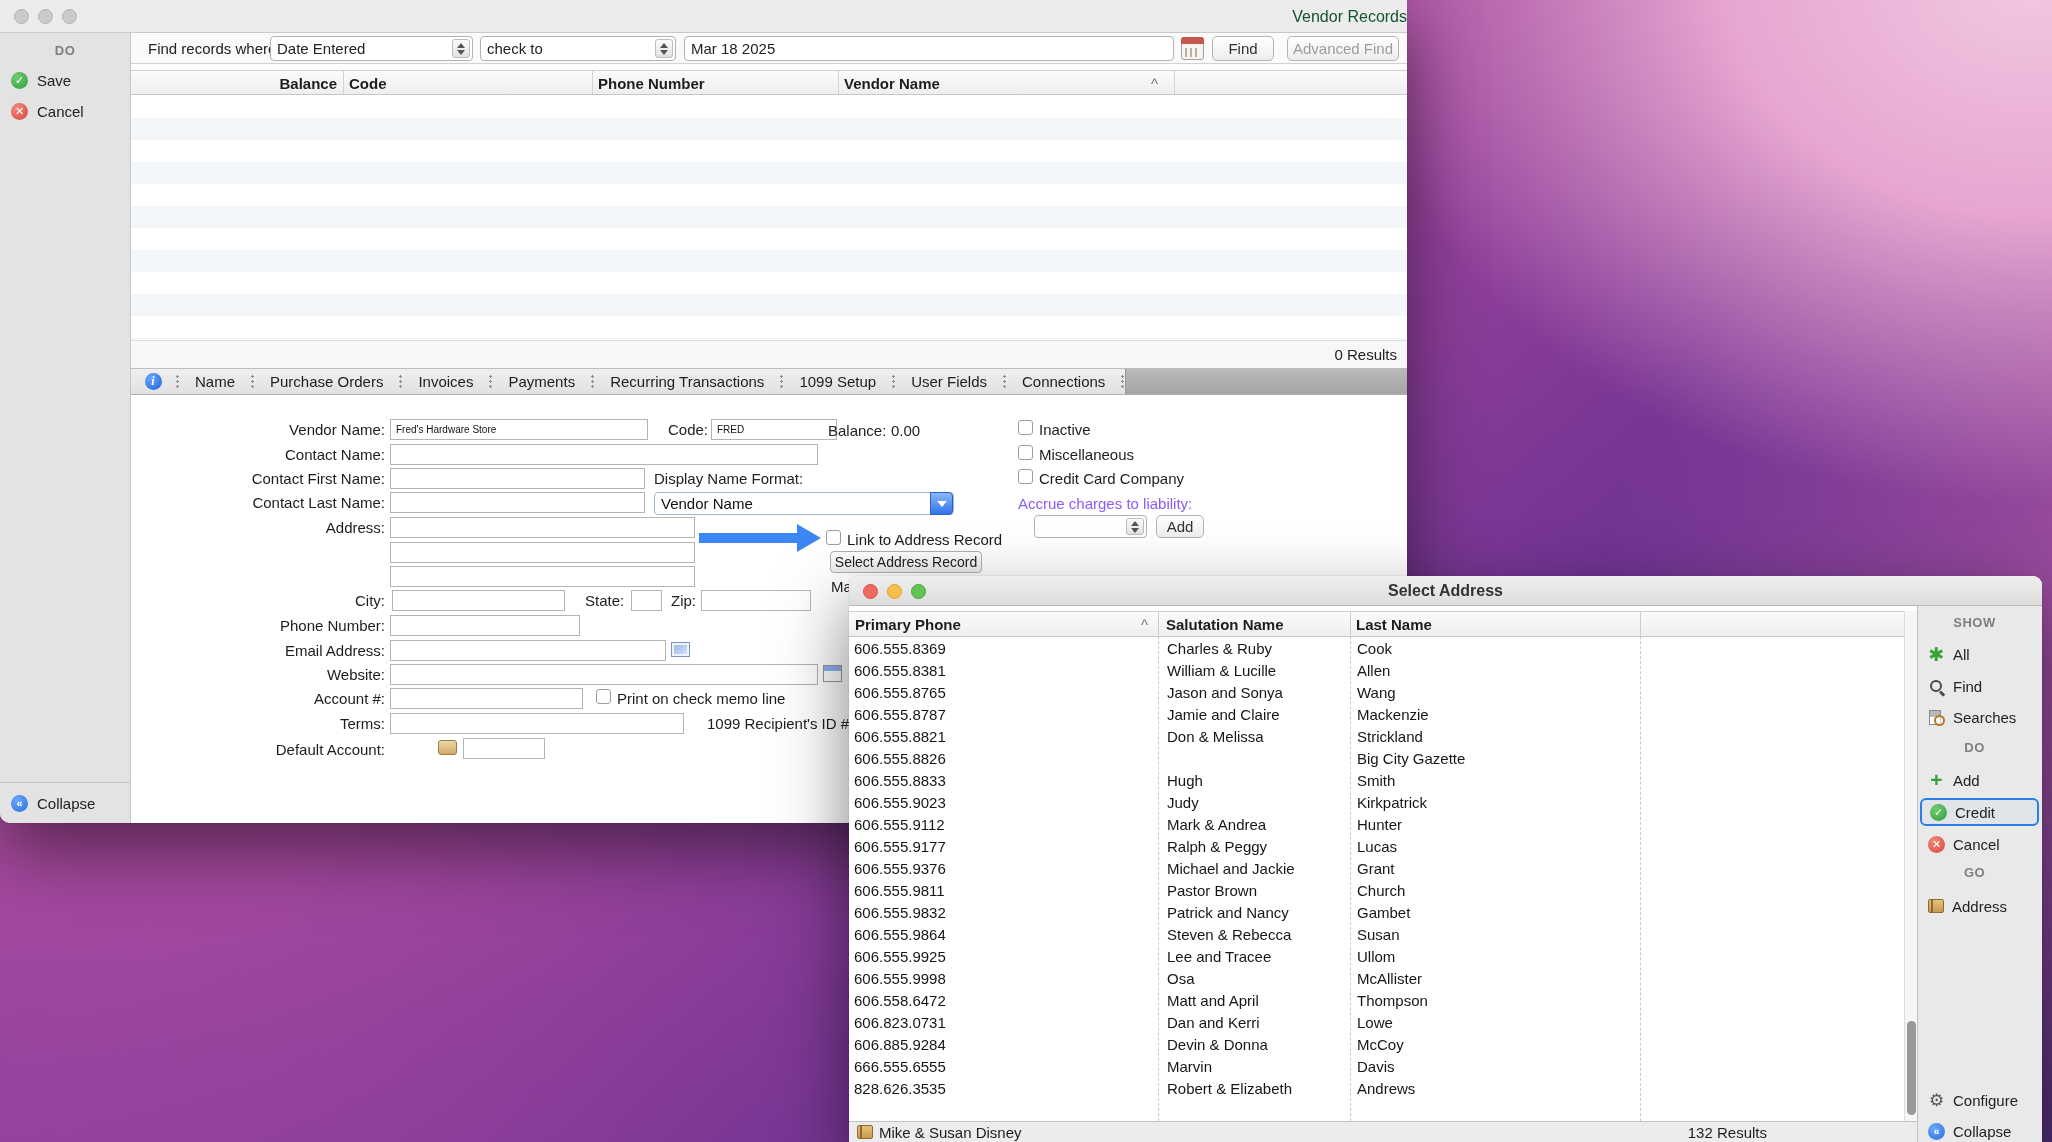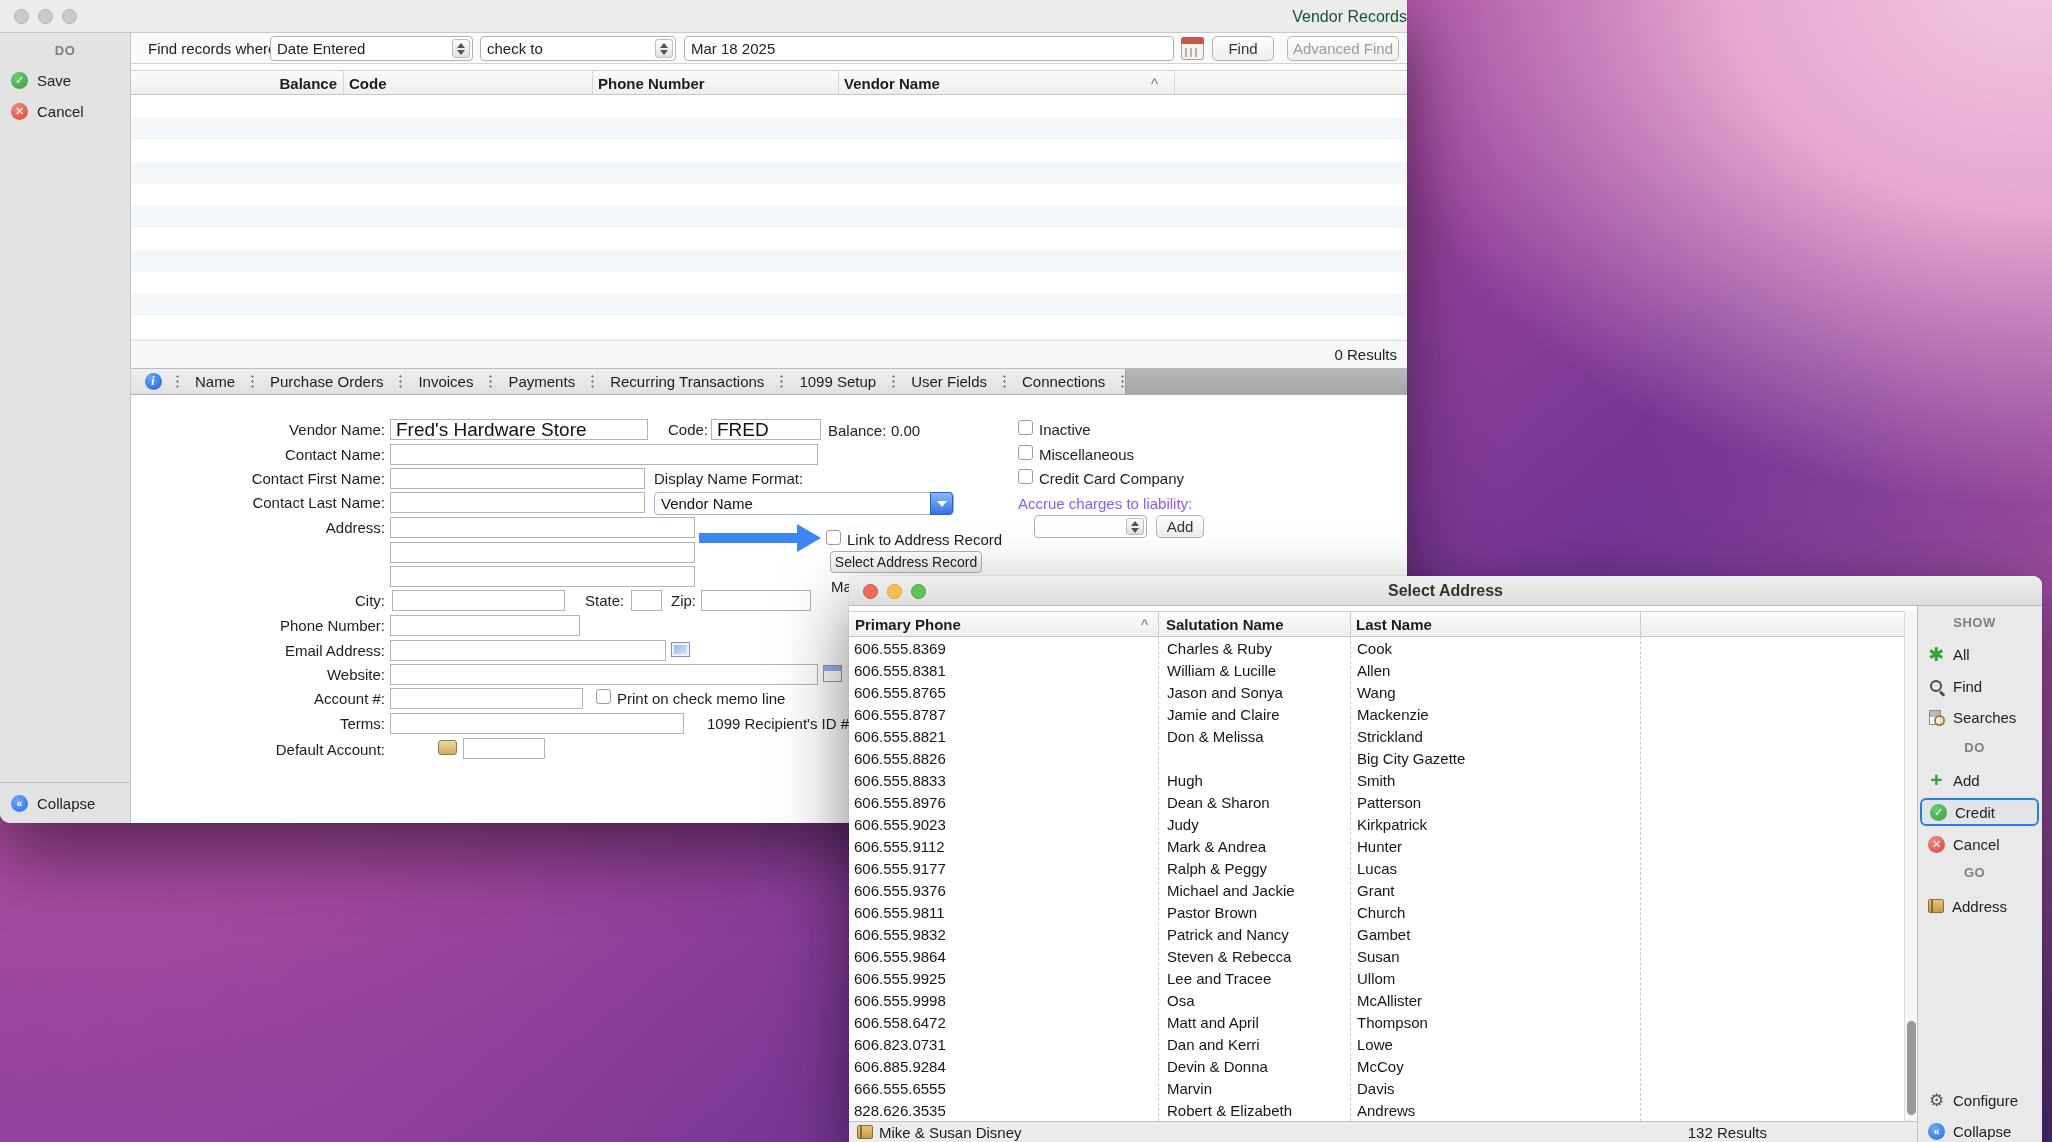--- a/index.html
+++ b/index.html
@@ -62,21 +62,21 @@
   .tabbar { position:absolute; left:0; top:335px; width:1276px; height:27px; display:flex; align-items:stretch;
     background:linear-gradient(#efefef,#e1e1e1); border-top:1px solid #bdbdbd; border-bottom:1px solid #b0b0b0; }
   .tab-info { width:44px; display:flex; align-items:center; justify-content:center; flex:none; }
   .tab { display:flex; align-items:center; padding:0 15px; font-size:15px; color:#1d1d1d; white-space:nowrap; }
   .tabsep { width:5px; margin:5px 0; flex:none;
     background-image:radial-gradient(#8d8d8d 1px, transparent 1.3px); background-size:5px 5px; background-position:center top; background-repeat:repeat-y; }
   .tab-fill { flex:1; background:linear-gradient(#b9b9b9,#a5a5a5); border-left:1px solid #9a9a9a; }
 
   
   .flabel { position:absolute; left:30px; width:224px; text-align:right; font-size:15px; color:#1d1d1d; white-space:nowrap; }
-  .ffield { position:absolute; height:21px; background:#fff; border:1px solid #b4b4b4; font-size:19px; color:#111; padding:0 5px; line-height:19px; }
+  .ffield { position:absolute; height:21px; background:#fff; border:1px solid #b4b4b4; font-size:10px; color:#111; padding:0 5px; line-height:19px; }
   input.ffield { outline:none; }
   .combo { position:absolute; height:23px; background:#fff; border:1px solid #9fb6d8; border-radius:4px; font-size:15px; color:#111; padding:0 6px; line-height:21px; }
   .bluebtn { position:absolute; right:0; top:-1px; width:23px; height:23px; background:linear-gradient(#8ab8fb,#3273e8); border:1px solid #2a63c8; border-radius:0 4px 4px 0; display:flex; align-items:center; justify-content:center; }
   .bluebtn::after { content:""; border-left:5px solid transparent; border-right:5px solid transparent; border-top:6px solid #fff; }
   .cb { position:absolute; width:15px; height:15px; background:#fff; border:1px solid #9d9d9d; border-radius:3px; }
   .cb-label { position:absolute; font-size:15px; color:#1d1d1d; white-space:nowrap; }
   .smallbtn { position:absolute; height:22px; background:linear-gradient(#ffffff,#ececec); border:1px solid #b0b0b0; border-radius:4px; font-size:14px; color:#222; display:flex; align-items:center; justify-content:center; }
   .arrow-anno { position:absolute; }
   .arrow-anno .shaft { position:absolute; left:0; top:9px; width:98px; height:10px; background:#3d87f5; }
   .arrow-anno .head { position:absolute; left:98px; top:0; width:0; height:0; border-top:14px solid transparent; border-bottom:14px solid transparent; border-left:24px solid #3d87f5; }
@@ -239,21 +239,21 @@
                 <span>Connections</span>
               </div>
               <span class="tabsep"></span>
             </div>
           <div class="tab-fill"></div>
         </div>
 
         <span class="flabel" style="top:388px">Vendor Name:</span>
         <input class="ffield" style="left: 259px; top: 386px; width: 258px;" value="Fred's Hardware Store">
         <span class="fb-label" style="left:537px; top:388px">Code:</span>
-        <input class="ffield" style="left: 580px; top: 386px; width: 110px;" value="FRED">
+        <input class="ffield" style="left: 580px; top: 386px; width: 126px;" value="FRED">
         <span class="fb-label" style="left:697px; top:389px">Balance:</span>
         <span class="fb-label" style="left:760px; top:389px">0.00</span>
 
         <span class="flabel" style="top:413px">Contact Name:</span>
         <div class="ffield" style="left:259px; top:411px; width:428px"></div>
 
         <span class="flabel" style="top:437px">Contact First Name:</span>
         <div class="ffield" style="left:259px; top:435px; width:255px"></div>
         <span class="fb-label" style="left:523px; top:437px">Display Name Format:</span>
 
@@ -392,26 +392,20 @@
           <span></span>
         </div>
 
         <div class="sa-row">
           <span>606.555.8833</span>
           <span>Hugh</span>
           <span>Smith</span>
           <span></span>
         </div>
 
-        <div class="sa-row">
-          <span>606.555.8976</span>
-          <span>Dean &amp; Sharon</span>
-          <span>Patterson</span>
-          <span></span>
-        </div>
 
         <div class="sa-row">
           <span>606.555.9023</span>
           <span>Judy</span>
           <span>Kirkpatrick</span>
           <span></span>
         </div>
 
         <div class="sa-row">
           <span>606.555.9112</span>

